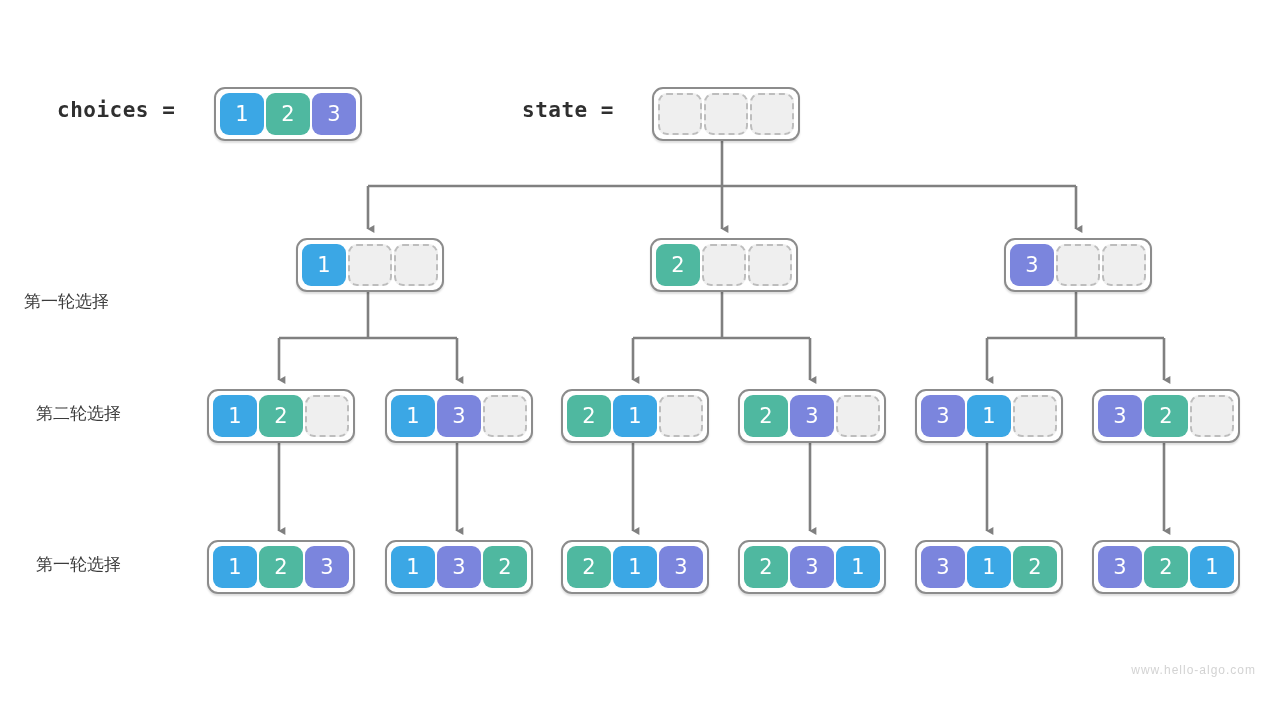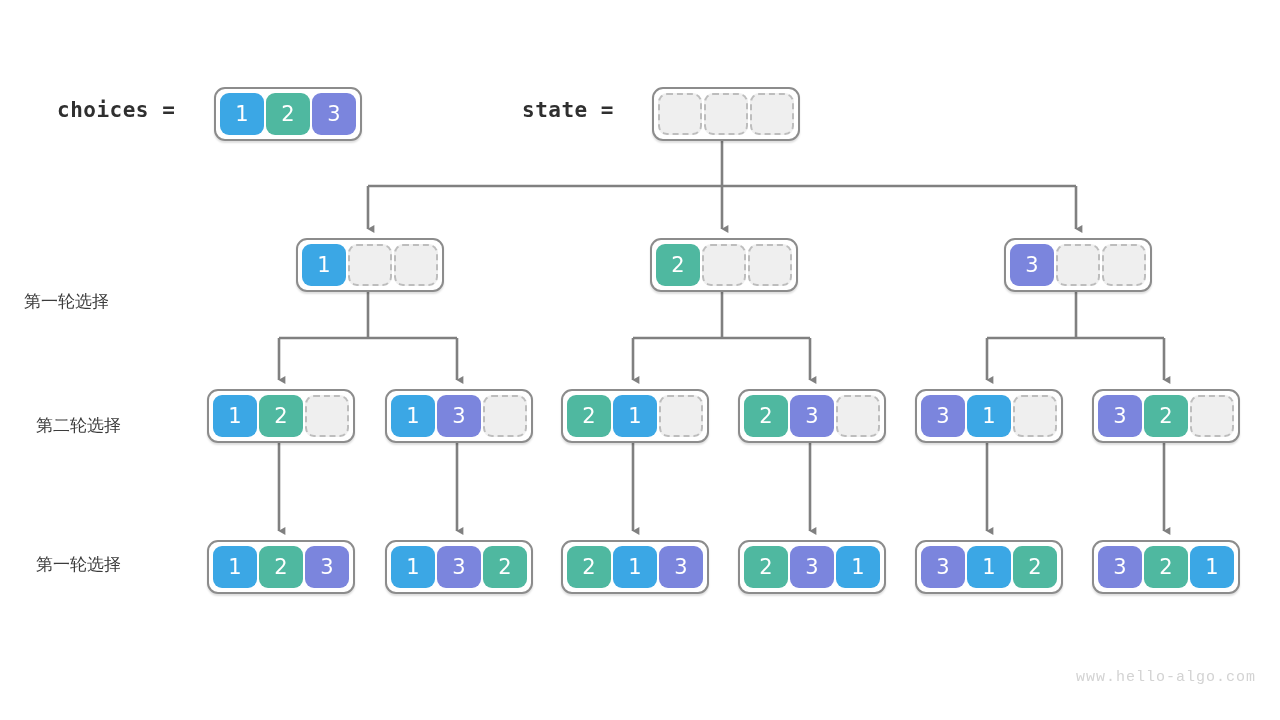--- a/index.html
+++ b/index.html
@@ -76,23 +76,23 @@
     border: 2px dashed #bdbdbd;
     color: transparent;
   }
   .cell.v1 { background: #3ba7e5; }
   .cell.v2 { background: #4fb8a0; }
   .cell.v3 { background: #7b85dd; }
 
   .watermark {
     position: absolute;
     right: 24px;
-    bottom: 18px;
-    font-family: Liberation Mono, monospace;
-    font-size: 15px;
+    bottom: 27px;
+    font-family: Liberation Sans, sans-serif;
+    font-size: 12px;
     color: #d3d3d3;
     letter-spacing: 1px;
   }
 </style>
 </head>
 <body>
 
 <div id="canvas">
 
   <svg class="wires" viewBox="0 0 1280 720" xmlns="http://www.w3.org/2000/svg">
@@ -143,21 +143,21 @@
 
   <div class="code-label" style="left:522px; top:98px;text-align:right;">state =</div>
 
   <div class="node" style="left:652px; top:87px;">
     <div class="cell empty"></div>
     <div class="cell empty"></div>
     <div class="cell empty"></div>
   </div>
 
   <div class="row-label" style="left:24px; top:251px;margin-top:39px;">第一轮选择</div>
-  <div class="row-label" style="left:36px; top:414px;text-align:right;">第二轮选择</div>
+  <div class="row-label" style="left:36px; top:402px;text-align:right;">第二轮选择</div>
   <div class="row-label" style="left:36px; top:553px;">第一轮选择</div>
 
   <div class="node" style="left:296px; top:238px;">
     <div class="cell v1">1</div>
     <div class="cell empty"></div>
     <div class="cell empty"></div>
   </div>
   <div class="node" style="left:650px; top:238px;">
     <div class="cell v2">2</div>
     <div class="cell empty"></div>

